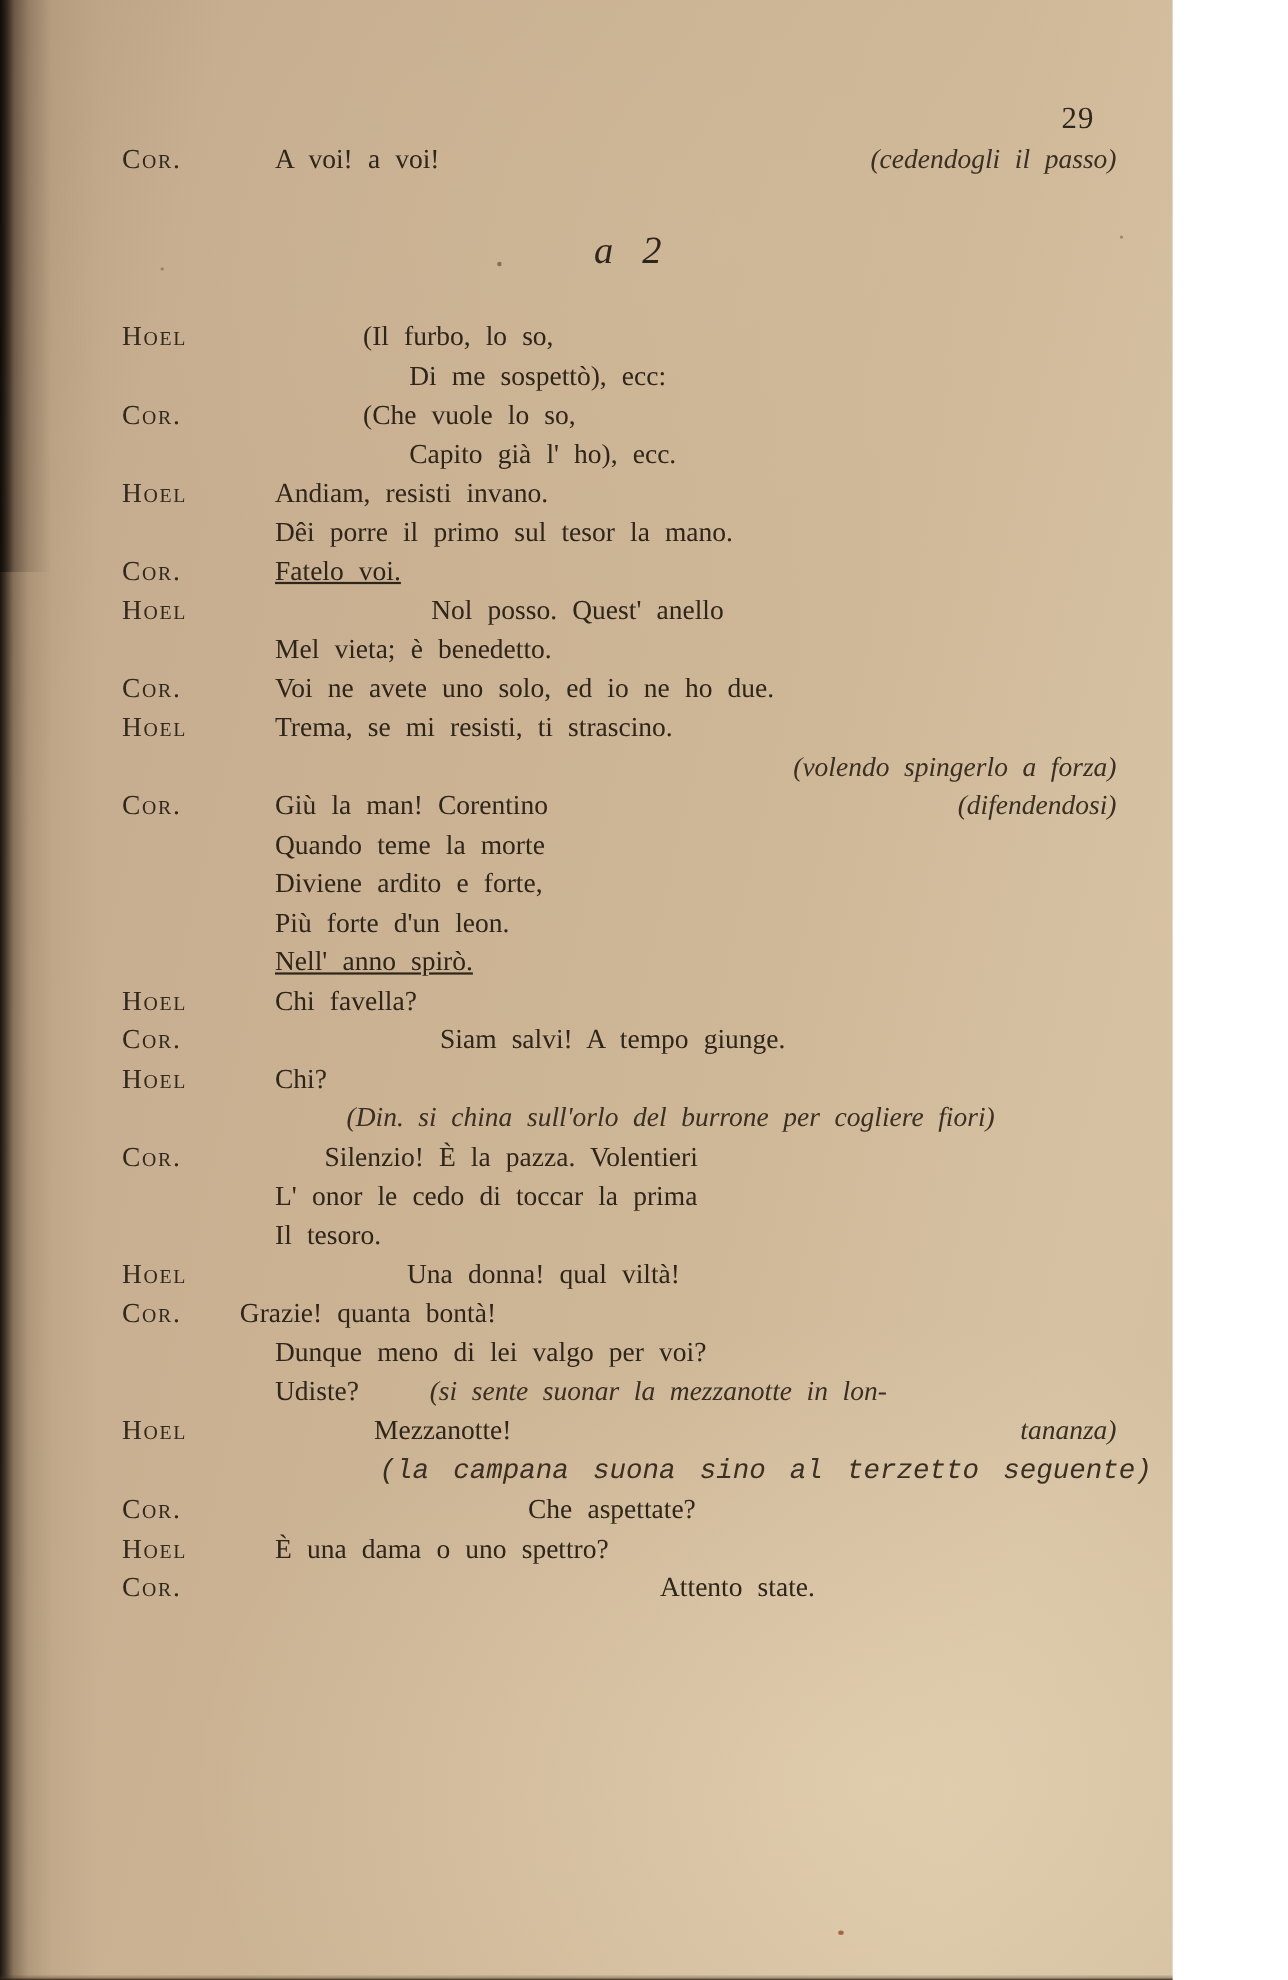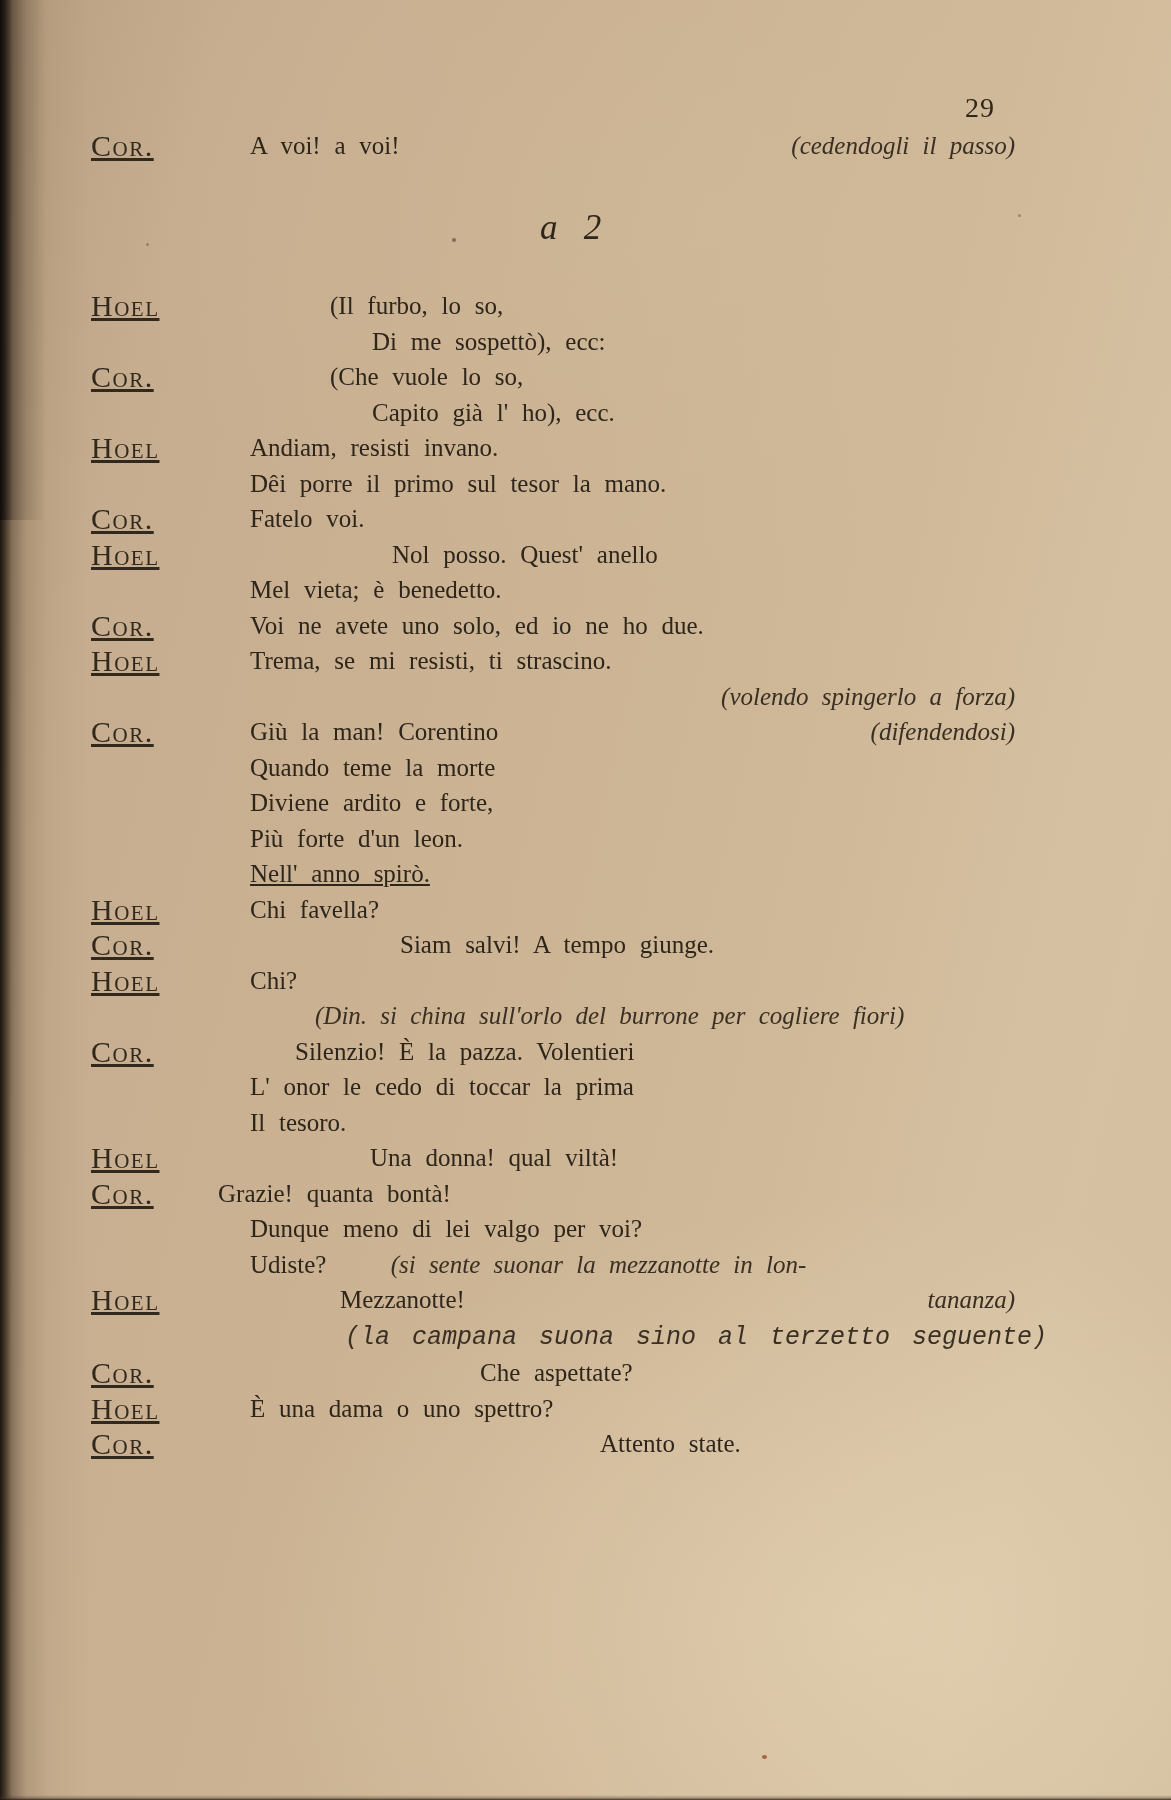--- a/index.html
+++ b/index.html
@@ -3,21 +3,21 @@
 <meta charset="utf-8">
 <style>
   html, body { margin: 0; padding: 0; }
   body {
     width: 1171px; height: 1800px;
     font-family: "Liberation Serif", "DejaVu Serif", serif;
     overflow: hidden;
   }
   .page {
     position: relative;
-    width: 1171px; height: 1800px;
+    width: 1066px; height: 1800px;
     background:
       radial-gradient(ellipse 900px 600px at 75% 90%, rgba(236,220,190,0.45), rgba(236,220,190,0) 70%),
       radial-gradient(ellipse 800px 500px at 60% 12%, rgba(210,188,156,0.35), rgba(210,188,156,0) 75%),
       linear-gradient(103deg, #b89f82 0%, #c6ad8f 14%, #cab293 38%, #cfb898 62%, #d6c2a3 85%, #d3bf9f 100%);
     color: #342a1f;
   }
   
   .edge-left {
     position: absolute; left: 0; top: 0; bottom: 0; width: 90px;
     background: linear-gradient(to right,
@@ -44,23 +44,23 @@
   }
 
   .script { position: absolute; left: 0; top: 128px; width: 1171px; }
   .row {
     position: relative;
     min-height: 35.5px; line-height: 35.5px;
     font-size: 25px;
     white-space: nowrap;
   }
   .speaker {
-    position: absolute; left: 91px; top: 0;
+    position: absolute; left: 111px; top: 0;
     font-variant: small-caps; letter-spacing: 1.5px;
-    font-size: 30px; color: #31281e; text-decoration: underline;
+    font-size: 25px; color: #31281e;
   }
   .text { display: inline-block; word-spacing: 0.3em; color: #2e251b; }
   .itext { display: inline-block; font-style: italic; word-spacing: 0.28em; color: #3a2f23; }
   .text + .itext { margin-left: 58px; }
   .stage-right {
     position: absolute; right: 156px; top: 0;
     font-style: italic; word-spacing: 0.28em; color: #3a2f23;
     font-size: 25px;
   }
   .row.heading .text { font-style: italic; font-size: 35px; word-spacing: 0.5em; }
@@ -123,21 +123,21 @@
     
   </div>
       <div class="row">
     
     <span class="text" style="margin-left: 250px;">Dêi porre il primo sul tesor la mano.</span>
     
     
   </div>
       <div class="row">
     <span class="speaker">Cor.</span>
-    <span class="text" style="margin-left: 250px;">Fatelo voi.</span>
+    <span class="text" style="margin-left: 250px; text-decoration: underline;">Fatelo voi.</span>
     
     
   </div>
       <div class="row">
     <span class="speaker">Hoel</span>
     <span class="text" style="margin-left: 392px;">Nol posso. Quest' anello</span>
     
     
   </div>
       <div class="row">

